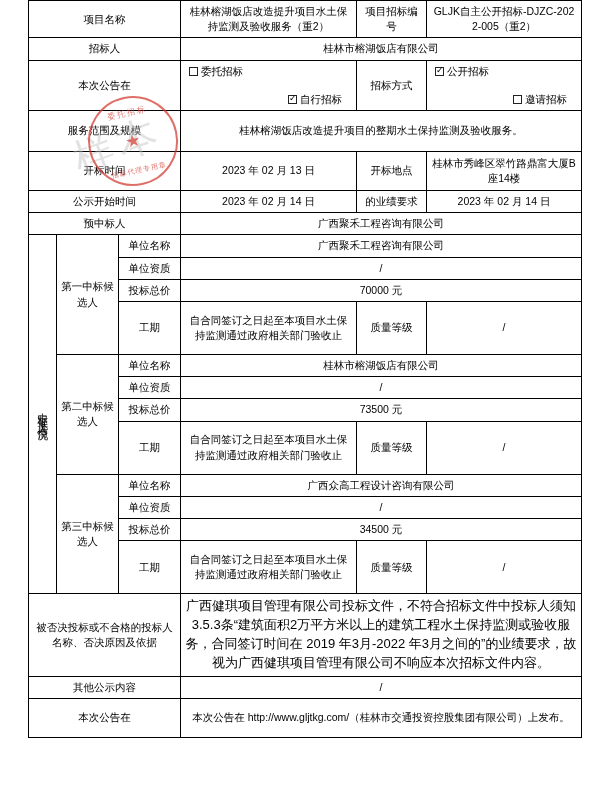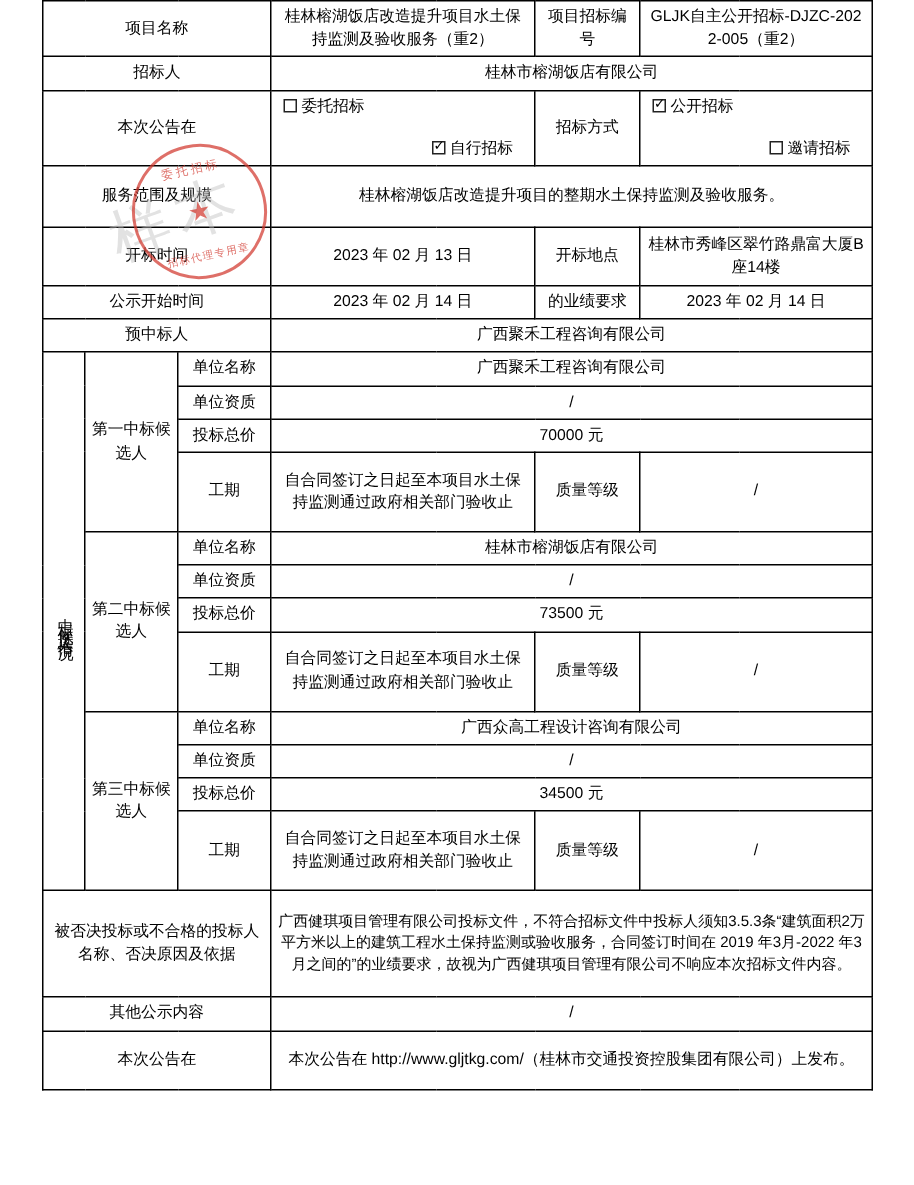--- a/index.html
+++ b/index.html
@@ -146,21 +146,21 @@
     top: 118px;
     font-size: 40px;
     color: rgba(190,190,190,0.45);
     font-family: "DejaVu Serif", serif;
     transform: rotate(-20deg);
     letter-spacing: 6px;
     pointer-events: none;
     white-space: nowrap;
   }
   .small-note {
-    font-size: 10px;
+    font-size: 13px;
     line-height: 1.5;
   }
 </style>
 </head>
 <body>
 
 <div class="page">
 
 
   <div class="watermark">样本</div>

